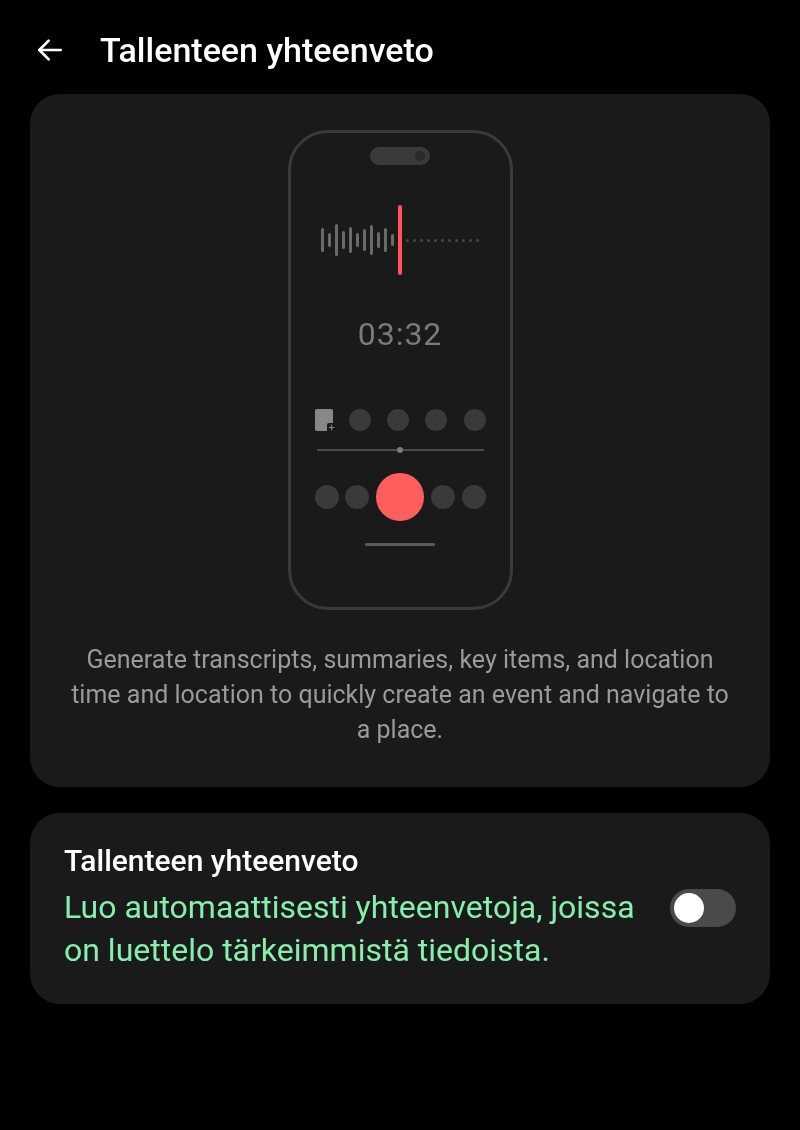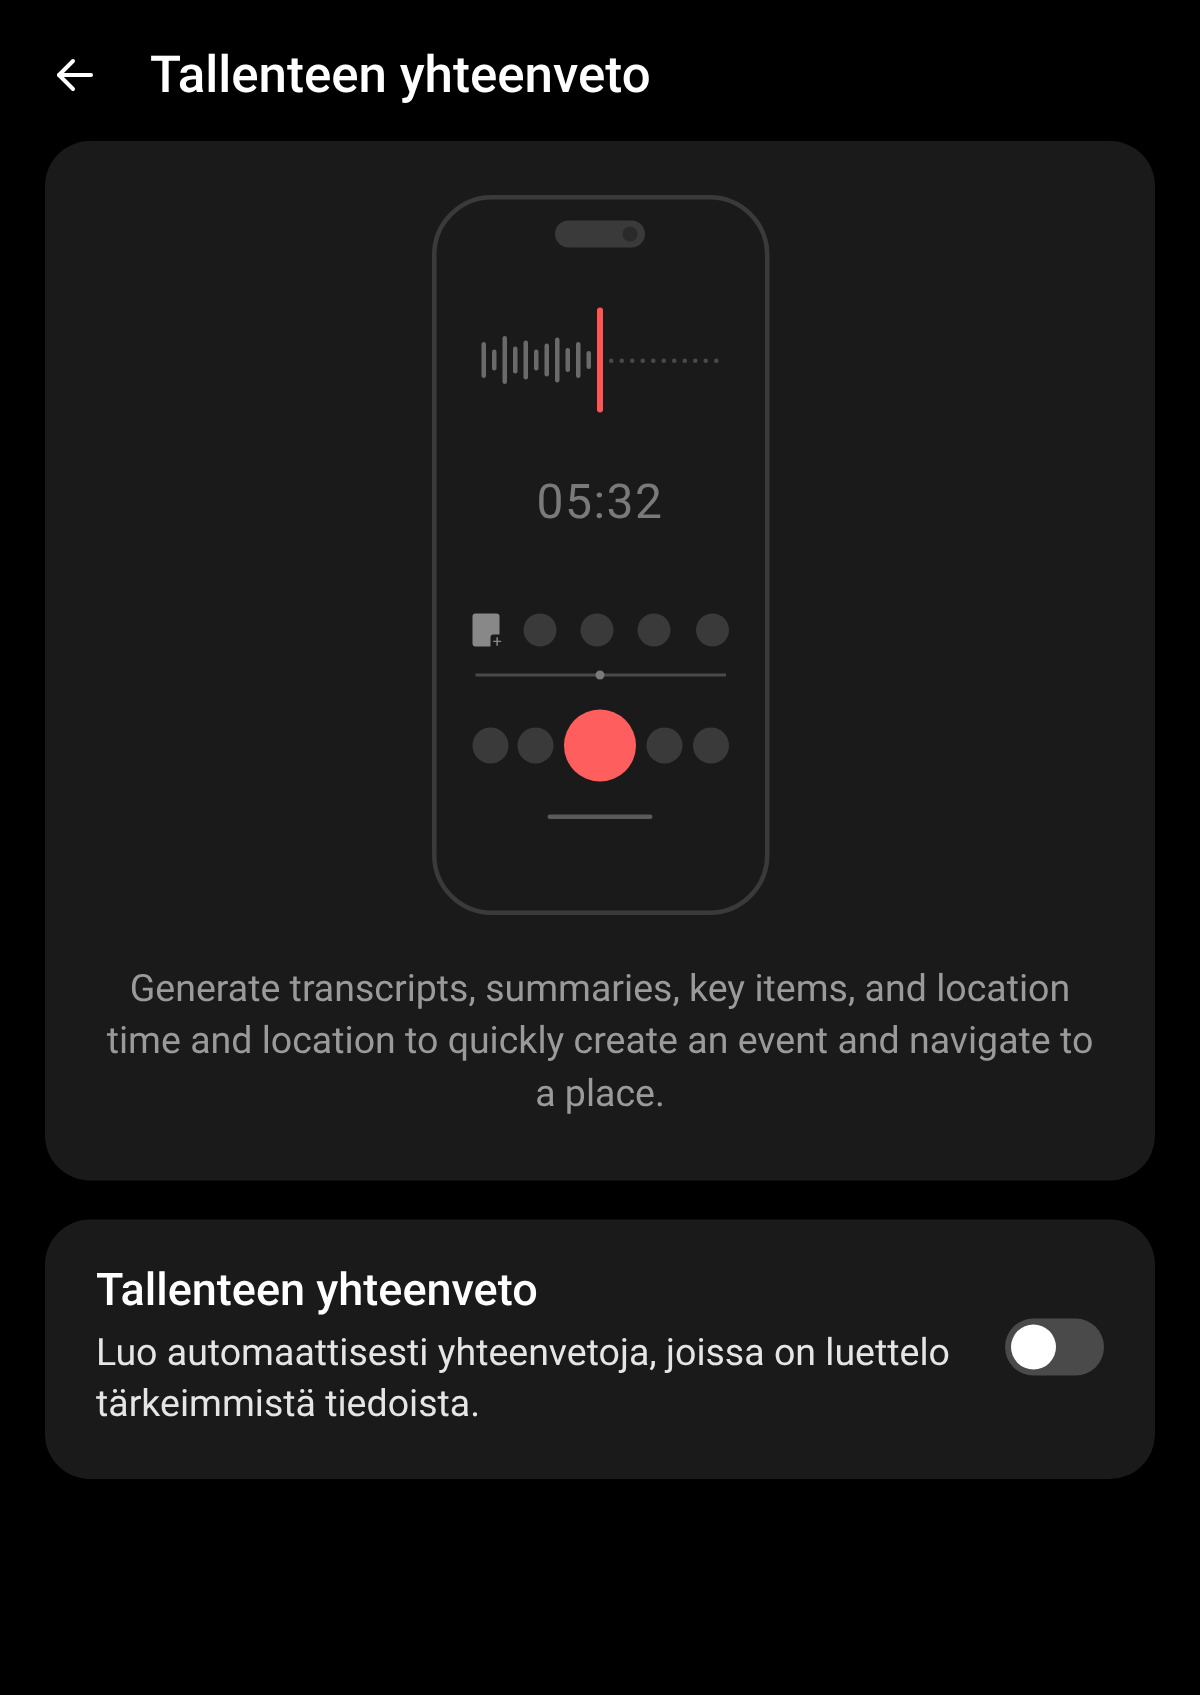--- a/index.html
+++ b/index.html
@@ -200,23 +200,23 @@
     .setting-text {
       flex: 1;
     }
     .setting-title {
       font-size: 30px;
       font-weight: 500;
       color: #ffffff;
       margin-bottom: 8px;
     }
     .setting-subtitle {
-      font-size: 25px;
+      font-size: 32px;
       line-height: 1.35;
-      color: #e5e5e5;
+      color: #86efac;
       font-weight: 400;
     }
     .toggle {
       width: 66px;
       height: 38px;
       background: #4a4a4a;
       border-radius: 20px;
       position: relative;
       cursor: pointer;
       flex-shrink: 0;
@@ -268,21 +268,21 @@
           <div class="wave-dot"></div>
           <div class="wave-dot"></div>
           <div class="wave-dot"></div>
           <div class="wave-dot"></div>
           <div class="wave-dot"></div>
           <div class="wave-dot"></div>
           <div class="wave-dot"></div>
           <div class="wave-dot"></div>
           <div class="wave-dot"></div>
         </div>
-        <div class="timer">05:32</div>
+        <div class="timer">03:32</div>
         <div class="control-row">
           <div class="note-icon"></div>
           <div class="small-circle"></div>
           <div class="small-circle"></div>
           <div class="small-circle"></div>
           <div class="small-circle"></div>
         </div>
         <div class="slider-track">
           <div class="slider-knob"></div>
         </div>

